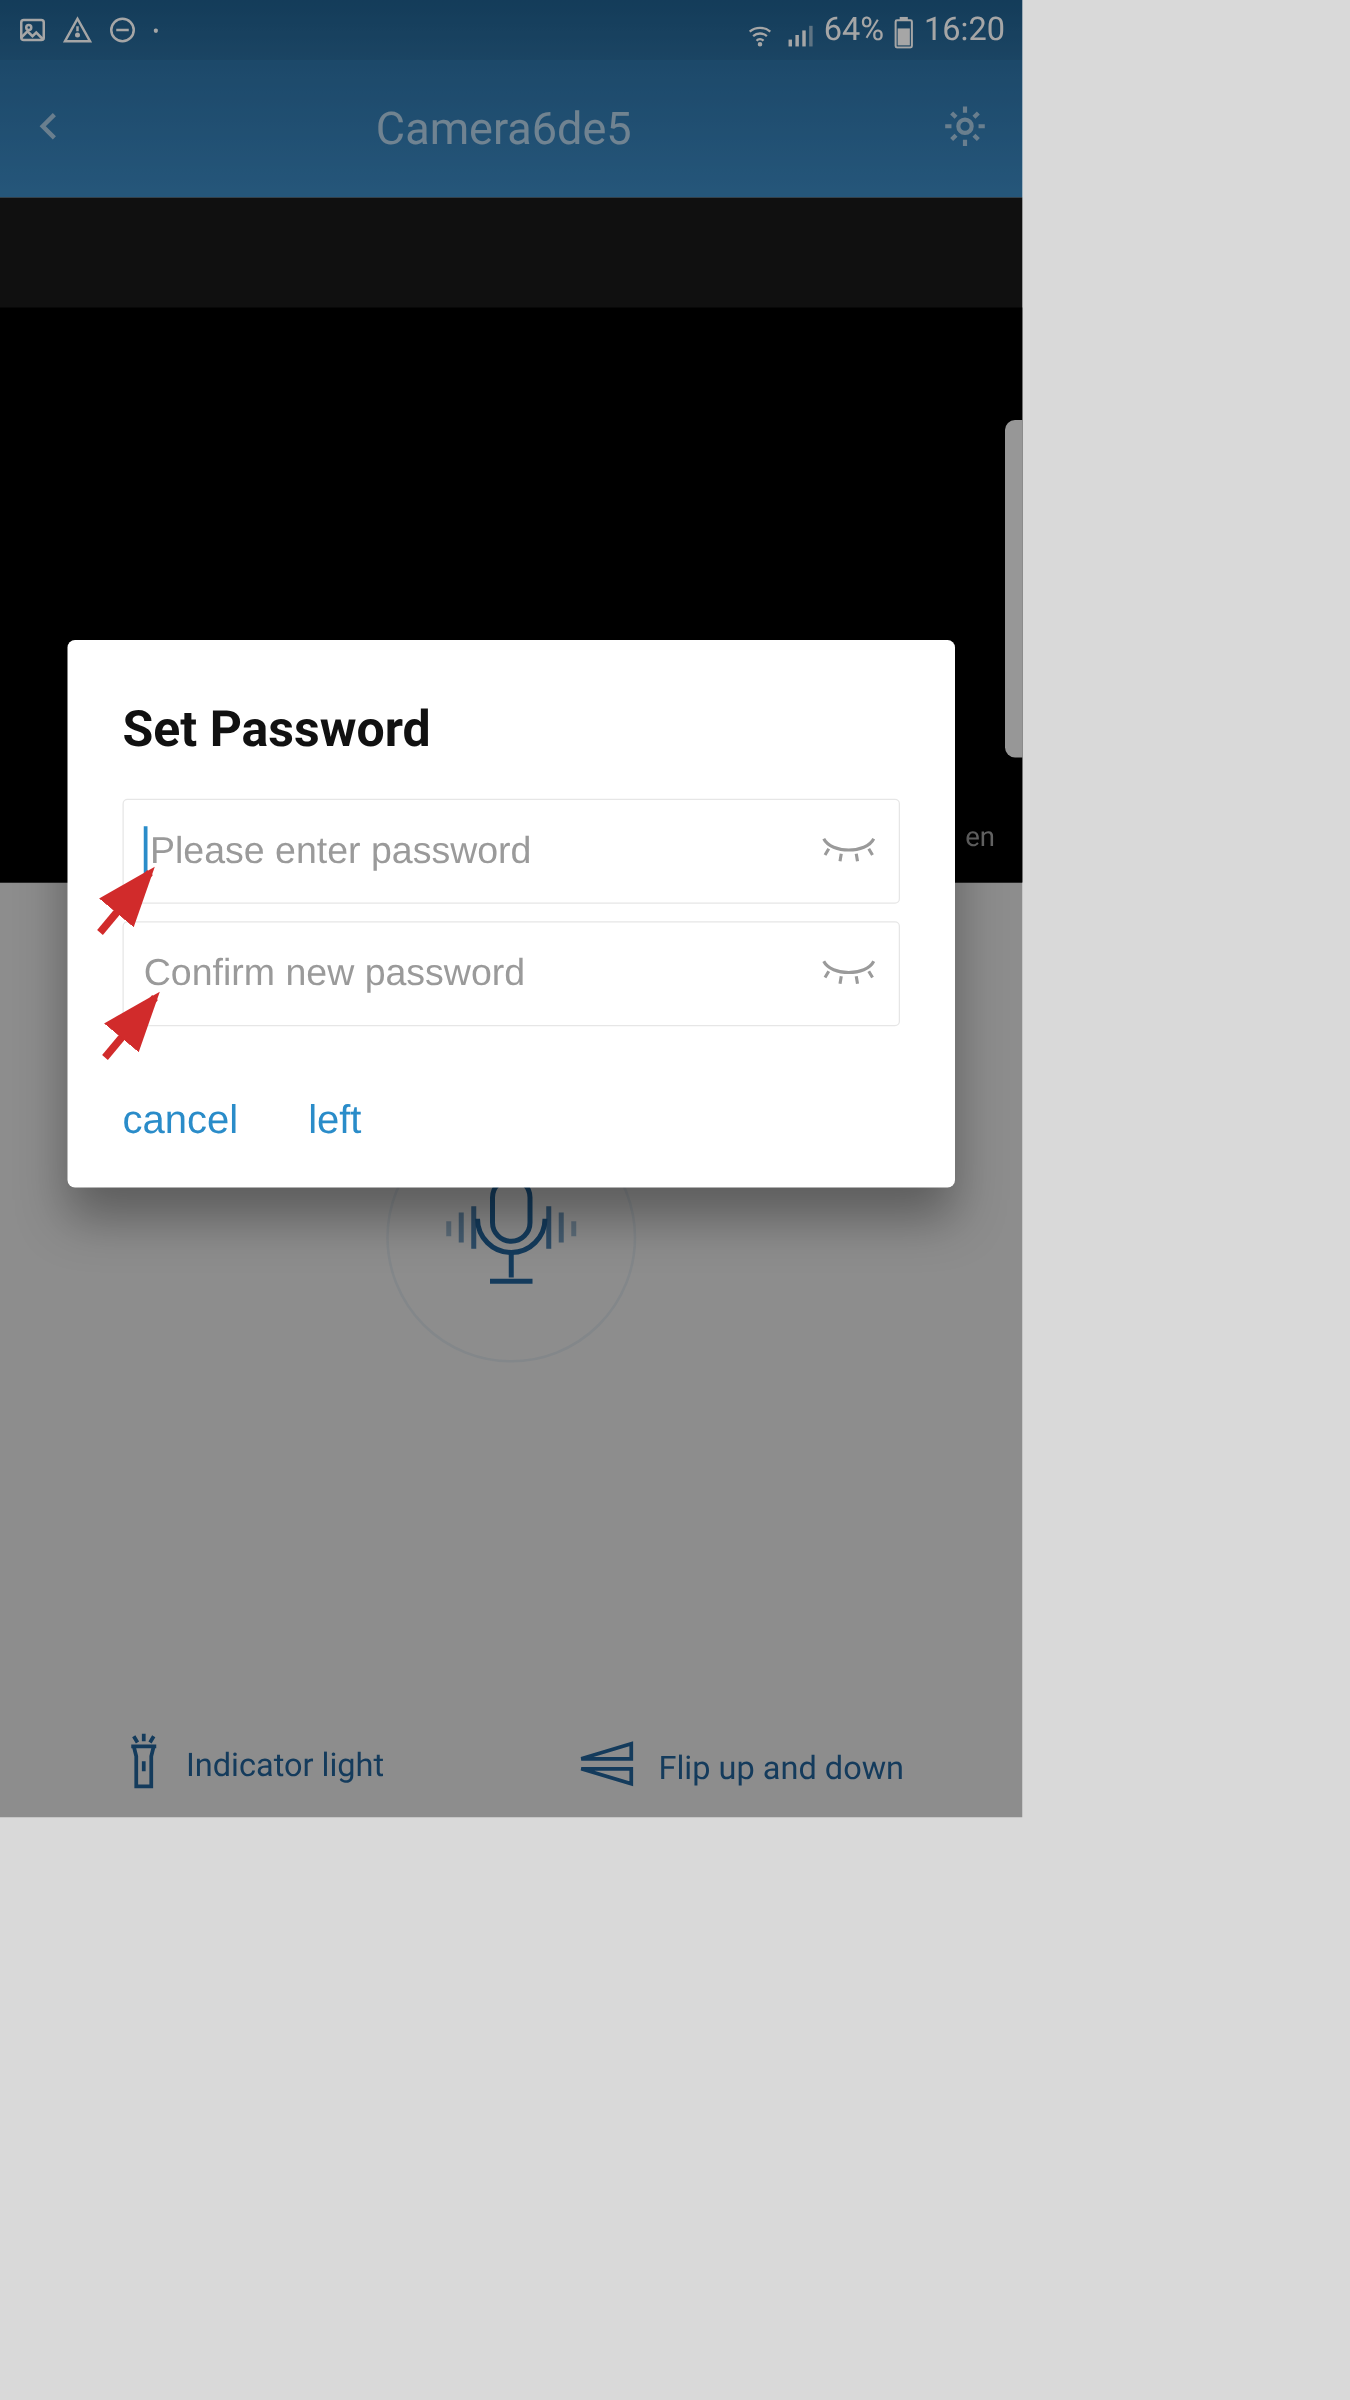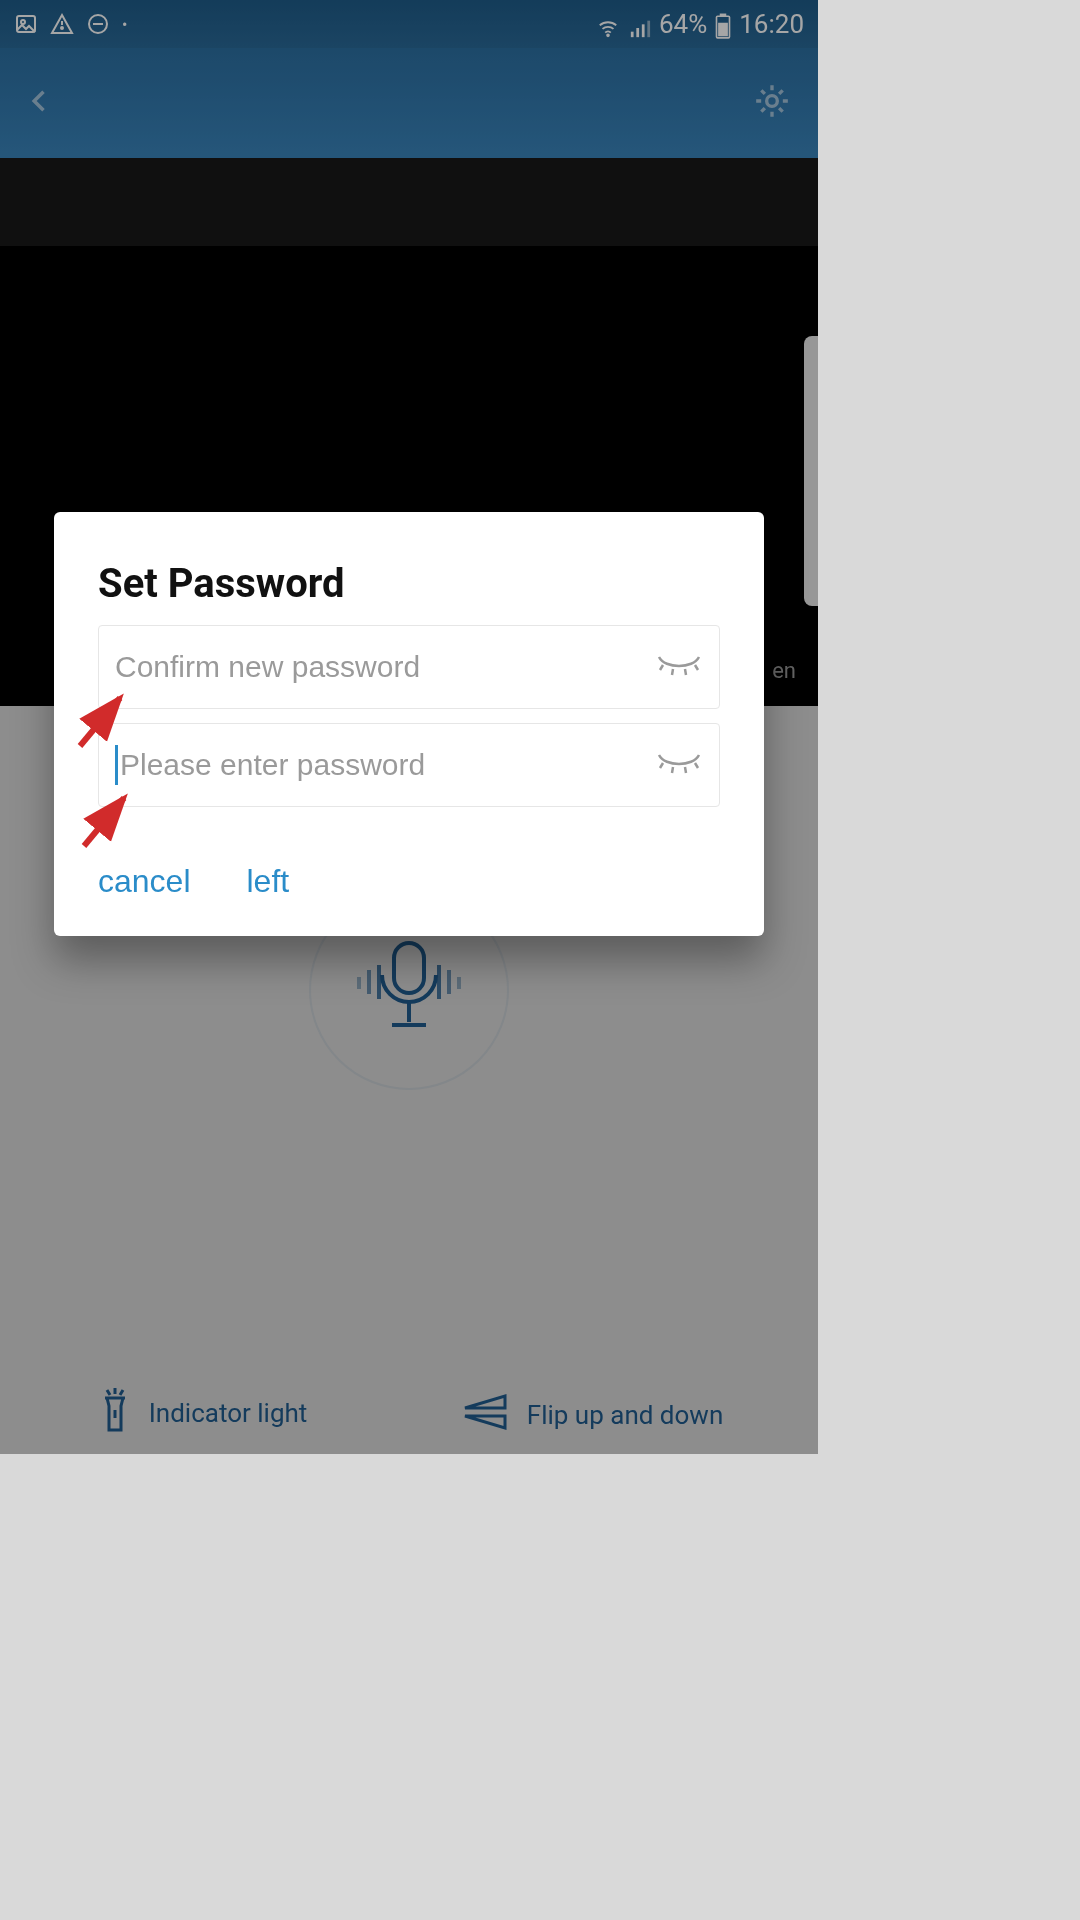--- a/index.html
+++ b/index.html
@@ -53,21 +53,21 @@
     position:absolute; inset:0; background:rgba(0,0,0,0.35);
   }
 
   
   .dialog {
     position:absolute; left:54px; right:54px; top:512px;
     background:#fff; border-radius:6px;
     box-shadow: 0 24px 40px rgba(0,0,0,0.35);
     padding: 48px 44px 36px;
   }
-  .dialog h2 { font-size:40px; color:#111; font-weight:700; margin-bottom:18px; }
+  .dialog h2 { font-size:40px; color:#111; font-weight:700; margin-bottom:32px; }
   .field {
     border:1px solid #e6e6e6; border-radius:4px; height:84px;
     display:flex; align-items:center; padding:0 16px; margin-bottom:14px;
     position:relative;
   }
   .field input {
     border:none; outline:none; flex:1; font-size:30px; color:#333; background:transparent;
   }
   .field input::placeholder { color:#9a9a9a; }
   .caret { width:3px; height:40px; background:#2a8cc9; margin-right:2px; }
@@ -135,20 +135,21 @@
     <span>16:20</span>
   </div>
 </div>
 
 <div class="app-header">
   <span class="chevron">
     <svg width="28" height="40" viewBox="0 0 24 24" fill="none" stroke="#fff" stroke-width="3">
         <path d="M15 4l-8 8 8 8"></path>
       </svg>
   </span>
+  <div class="app-title">Camera6de5</div>
   <span class="gear">
     <svg width="40" height="40" viewBox="0 0 24 24" fill="none" stroke="#fff" stroke-width="2">
       <circle cx="12" cy="12" r="3.2"></circle>
       <path d="M12 2.5v3M12 18.5v3M21.5 12h-3M5.5 12h-3M18.4 5.6l-2.1 2.1M7.7 16.3l-2.1 2.1M18.4 18.4l-2.1-2.1M7.7 7.7L5.6 5.6"></path>
     </svg>
   </span>
 </div>
 
 <div class="video-shell">
   <div class="video-inner"></div>
@@ -194,32 +195,32 @@
     <span>Flip up and down</span>
   </div>
 </div>
 
 <div class="scrim"></div>
 
 <div class="dialog">
   <h2>Set Password</h2>
 
   <div class="field">
-    <input type="password" placeholder="Confirm new password" style="">
+    <span class="caret"></span>
+    <input type="password" placeholder="Please enter password" style="">
     <span class="eye">
       <svg width="48" height="28" viewBox="0 0 48 28" fill="none" stroke="#9a9a9a" stroke-width="2.5">
         <path d="M4 6c6 12 34 12 40 0"></path>
         <path d="M8 14l-3 5M18 18l-1 6M30 18l1 6M40 14l3 5"></path>
       </svg>
     </span>
   </div>
 
   <div class="field">
-    <span class="caret"></span>
-    <input type="password" placeholder="Please enter password" style="">
+    <input type="password" placeholder="Confirm new password" style="">
     <span class="eye">
       <svg width="48" height="28" viewBox="0 0 48 28" fill="none" stroke="#9a9a9a" stroke-width="2.5">
         <path d="M4 6c6 12 34 12 40 0"></path>
         <path d="M8 14l-3 5M18 18l-1 6M30 18l1 6M40 14l3 5"></path>
       </svg>
     </span>
   </div>
 
   <div class="dialog-actions">
     <button>cancel</button>

